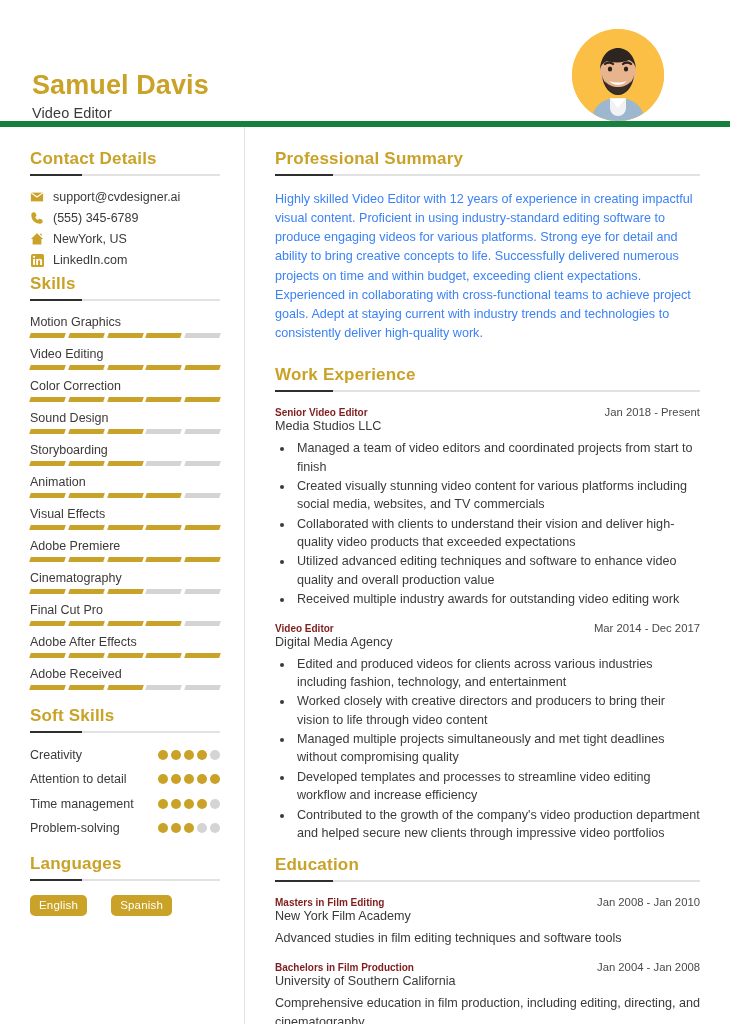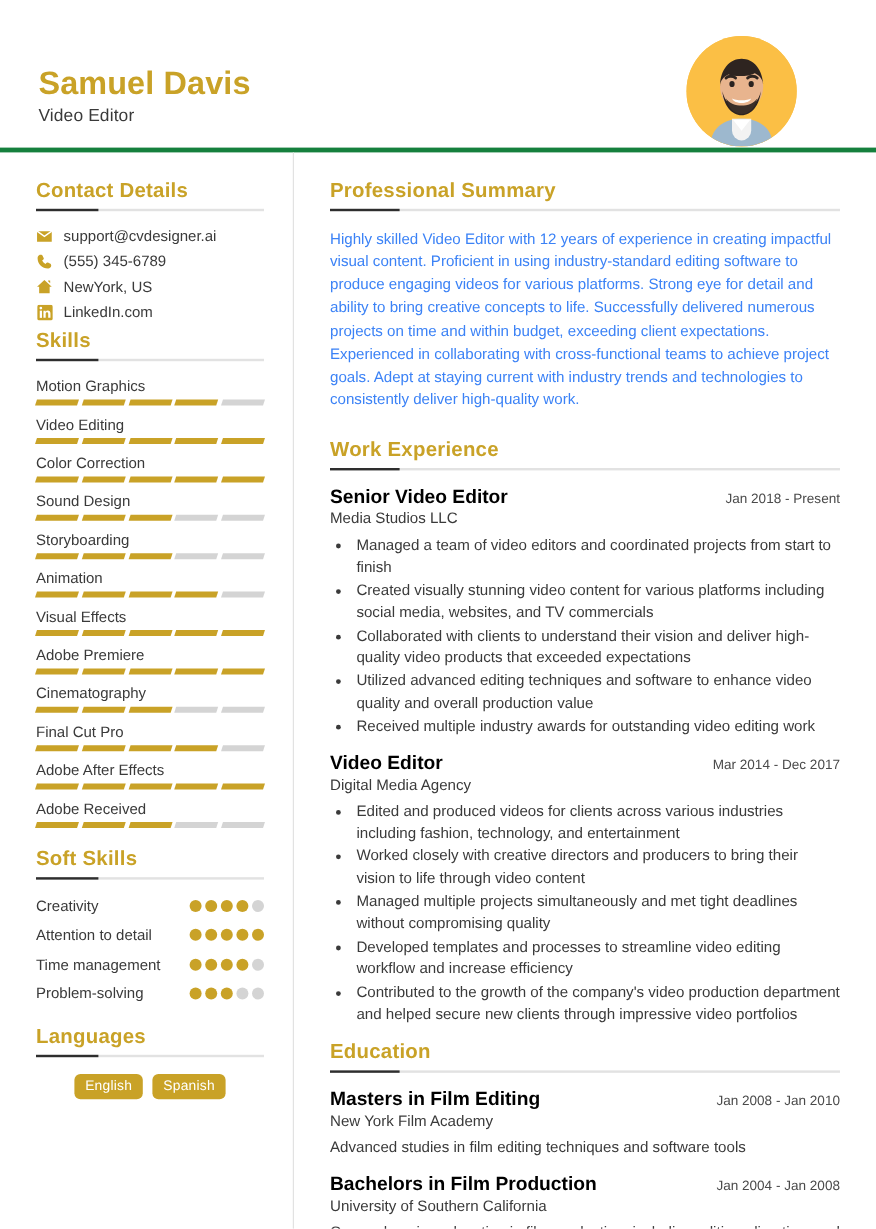--- a/index.html
+++ b/index.html
@@ -10,23 +10,23 @@
     color: #333333;
     overflow: hidden;
   }
   .page { width: 730px; height: 1024px; position: relative; background: #fff; display: flex; flex-direction: column; }
 
   
   .header {
     height: 127px;
     padding: 26px 32px 0 32px;
     display: flex;
-    align-items: center;
+    align-items: flex-end;
     justify-content: space-between;
-    border-bottom: 4px solid #15803d;
+    border-bottom: 6px solid #15803d;
     flex: none;
   }
   .header-text { padding-top: 10px; }
   .name {
     font-size: 27px;
     font-weight: bold;
     color: #c9a227;
     letter-spacing: .1px;
     line-height: 1.12;
   }
@@ -117,21 +117,21 @@
     justify-content: space-between;
     gap: 8px;
     margin-bottom: 8px;
   }
   .soft-name { font-size: 12.5px; color: #3a3a3a; line-height: 1.3; max-width: 105px; }
   .dots { display: flex; gap: 3px; padding-top: 3px; flex: none; }
   .dot { width: 10px; height: 10px; border-radius: 50%; background: #d4d4d4; }
   .dot.on { background: #c9a227; }
 
   
-  .lang-wrap { display: flex; gap: 8px; flex-wrap: wrap; margin-top: 14px; justify-content: center; }
+  .lang-wrap { display: flex; gap: 24px; flex-wrap: wrap; margin-top: 14px; }
   .lang-badge {
     background: #c9a227;
     color: #ffffff;
     font-size: 11.5px;
     padding: 4px 9px 5px 9px;
     border-radius: 5px;
     letter-spacing: .2px;
   }
 
   
@@ -142,21 +142,21 @@
     text-align: left;
     margin-bottom: 22px;
   }
   .entry { margin-bottom: 13px; }
   .entry-head {
     display: flex;
     align-items: baseline;
     justify-content: space-between;
     gap: 12px;
   }
-  .entry-title { font-size: 16px; font-weight: bold; color: #000000; }
+  .entry-title { font-size: 10px; font-weight: bold; color: #7f1d1d; }
   .entry-date { font-size: 11.3px; color: #4a4a4a; white-space: nowrap; }
   .entry-org { font-size: 12.6px; color: #3a3a3a; margin-top: 1px; }
   .entry-desc { font-size: 12.6px; color: #3a3a3a; line-height: 1.5; margin-top: 6px; }
   .bullets { margin: 6px 0 0 0; padding-left: 19px; }
   .bullets li {
     font-size: 12.6px;
     line-height: 1.46;
     color: #3a3a3a;
     margin-bottom: 1px;
     padding-left: 3px;

